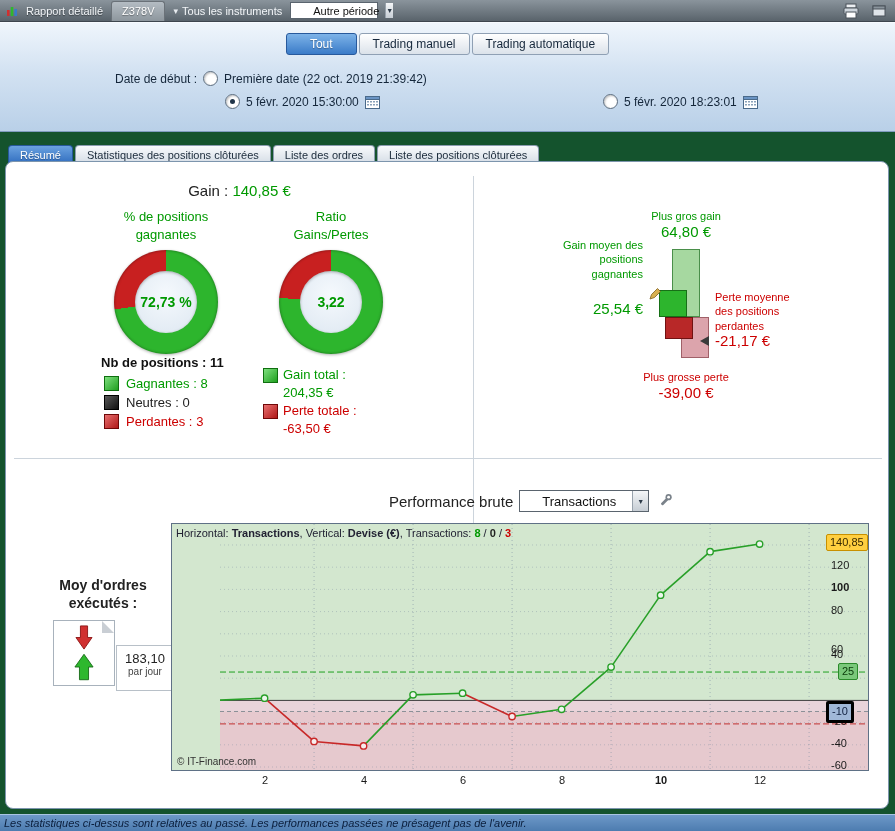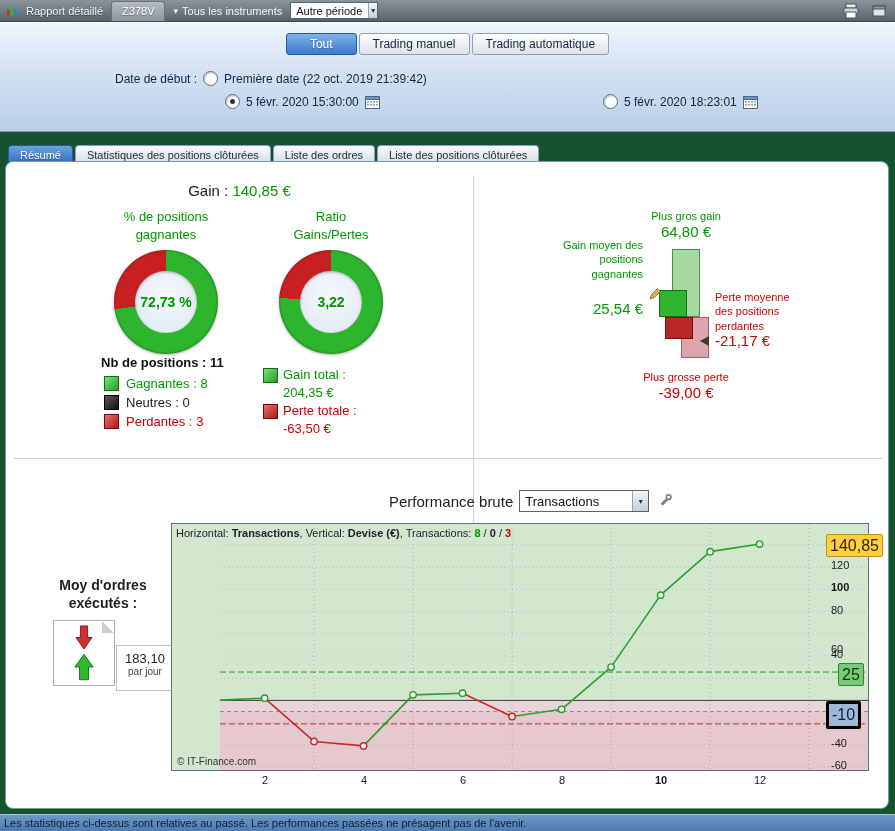--- a/index.html
+++ b/index.html
@@ -10,21 +10,21 @@
   #toolbar{position:absolute;left:0;top:0;width:895px;height:22px;
     background:linear-gradient(#8a949c,#59636b);display:flex;align-items:center;
     padding:0 6px;box-sizing:border-box;gap:8px;border-bottom:1px solid #3e464e;}
   .tb-title{color:#f2f5f8;font-size:11px;text-shadow:0 1px 1px rgba(0,0,0,.45);}
   .tb-tab{background:linear-gradient(#b4bcc3,#8d969d);border:1px solid #6a7178;border-bottom:none;
     border-radius:3px 3px 0 0;color:#fff;font-size:11px;padding:3px 10px 4px;margin-top:3px;
     align-self:flex-end;text-shadow:0 1px 1px rgba(0,0,0,.35);cursor:default;}
   .tb-instr{color:#f2f5f8;font-size:11px;display:flex;align-items:center;gap:4px;cursor:default;}
   .tb-instr .caret{font-size:9px;color:#e8ecf0;}
   .fselect{background:#fff;border:1px solid #5a646e;height:17px;display:inline-flex;align-items:center;
-    font-size:11px;color:#111;padding-left:5px;box-sizing:border-box;cursor:default;}
+    font-size:11px;color:#111;padding-left:22px;box-sizing:border-box;cursor:default;}
   .fselect .sel-txt{flex:1;white-space:nowrap;padding-right:6px;}
   .fselect .sel-arrow{width:15px;height:100%;background:linear-gradient(#f4f6f8,#c6cdd4);
     border-left:1px solid #98a2ac;display:flex;align-items:center;justify-content:center;
     font-size:7px;color:#2c3a48;}
   #period-select{width:88px;}
   .tb-spacer{flex:1;}
   .tb-iconbtn{display:inline-flex;align-items:center;justify-content:center;width:20px;height:18px;cursor:default;}
 
   
   #filter-panel{position:absolute;left:0;top:22px;width:895px;height:109px;
@@ -118,33 +118,33 @@
     border:1px solid #5f7186;background:#d3e7cf;box-sizing:content-box;padding-left:48px;}
   #chart-header{position:absolute;left:4px;top:3px;font-size:11px;color:#223;white-space:nowrap;}
   .seg-bold{font-weight:bold;}
   .seg-win{color:#009900;font-weight:bold;}
   .seg-neutral{color:#222;font-weight:bold;}
   .seg-loss{color:#cc0000;font-weight:bold;}
   #chart-copyright{position:absolute;left:5px;bottom:3px;font-size:10px;color:#333;}
   #y-axis{position:absolute;left:819px;top:361px;width:66px;height:248px;}
   .ytick{position:absolute;left:6px;font-size:11px;color:#1a1a1a;}
   .ytick.bold{font-weight:bold;}
-  .ybox{position:absolute;left:1px;font-size:16px;padding:1px 3px;border-radius:2px;line-height:1.2;}
+  .ybox{position:absolute;left:1px;font-size:11px;padding:1px 3px;border-radius:2px;line-height:1.2;}
   .ybox.yellow{background:#ffcf40;border:1px solid #c89000;color:#3a2a00;}
   .ybox.green{background:#7ac87a;border:1px solid #2a8a2a;color:#0a3a0a;margin-left:12px;}
   .ybox.blue{background:#a0b8d8;border:3px solid #000000;color:#102040;}
   #x-axis{position:absolute;left:165px;top:612px;width:648px;height:16px;}
   .xtick{position:absolute;width:30px;text-align:center;font-size:11px;color:#1a1a1a;}
   .xtick.bold{font-weight:bold;}
 
   
   #footer{position:absolute;left:0;top:814px;width:895px;height:17px;
     background:linear-gradient(#6f9ac9,#4d7cb0);display:flex;align-items:center;
     font-size:11px;color:#0a1e3c;padding-left:4px;box-sizing:border-box;
-    box-shadow:inset 0 1px 0 #a9c4e2;}
+    box-shadow:inset 0 1px 0 #a9c4e2;font-style:italic;}
 </style>
 </head>
 <body>
 
 <div id="screen">
 
   <div id="toolbar">
     <span style="display:inline-flex;">
       <svg width="12" height="12" viewBox="0 0 12 12">
           <rect x="1" y="5" width="2.6" height="6" fill="#d03030"></rect>

